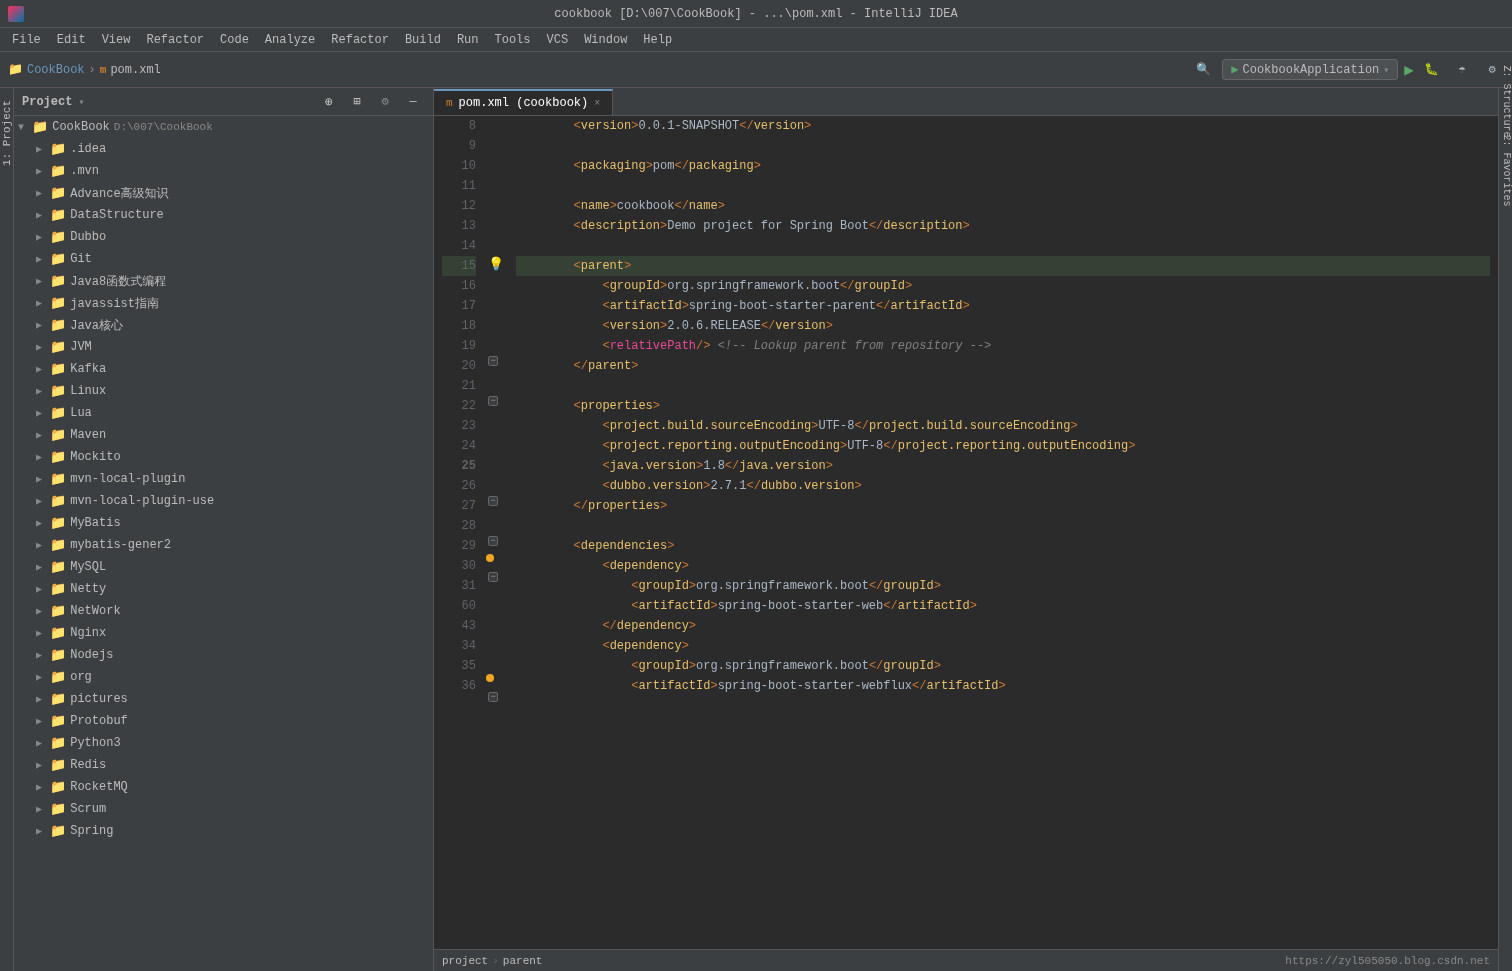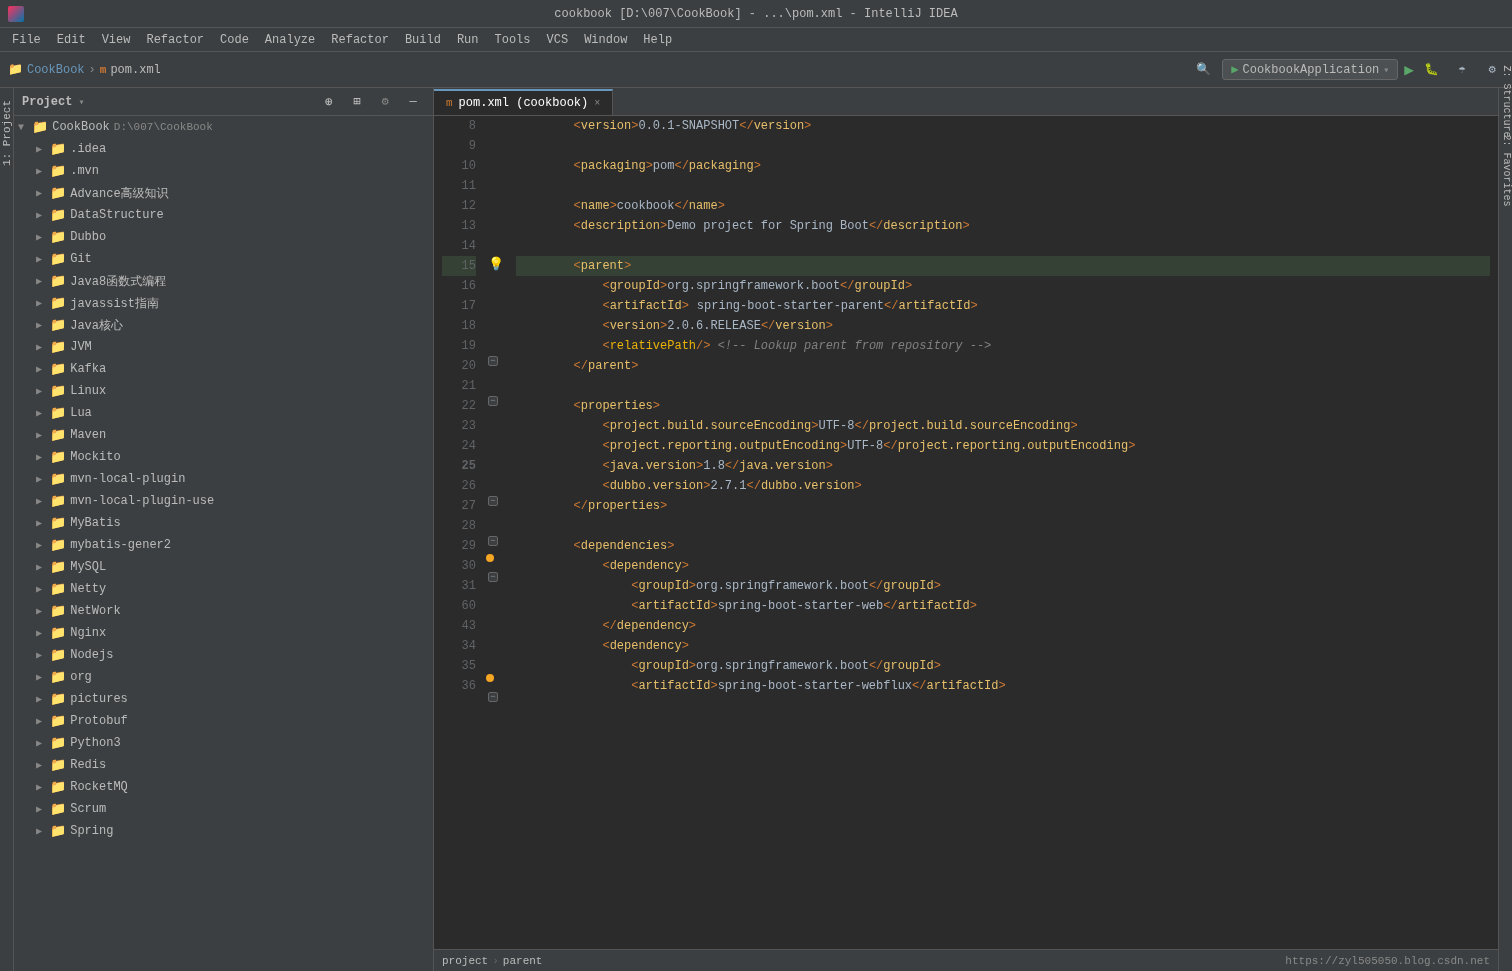--- a/index.html
+++ b/index.html
@@ -661,29 +661,29 @@
 
           <div class="code-line" style="height:20px; background:#344134;">
             <span style="color:#a9b7c6;">        </span><span style="color:#cc7832;">&lt;</span><span style="color:#e8bf6a;">parent</span><span style="color:#cc7832;">&gt;</span>
           </div>
 
           <div class="code-line" style="height:20px;">
             <span style="color:#a9b7c6;">            </span><span style="color:#cc7832;">&lt;</span><span style="color:#e8bf6a;">groupId</span><span style="color:#cc7832;">&gt;</span><span style="color:#a9b7c6;">org.springframework.boot</span><span style="color:#cc7832;">&lt;/</span><span style="color:#e8bf6a;">groupId</span><span style="color:#cc7832;">&gt;</span>
           </div>
 
           <div class="code-line" style="height:20px;">
-            <span style="color:#a9b7c6;">            </span><span style="color:#cc7832;">&lt;</span><span style="color:#e8bf6a;">artifactId</span><span style="color:#cc7832;">&gt;</span><span style="color:#a9b7c6;margin-left:8px;">spring-boot-starter-parent</span><span style="color:#cc7832;">&lt;/</span><span style="color:#e8bf6a;">artifactId</span><span style="color:#cc7832;">&gt;</span>
+            <span style="color:#a9b7c6;">            </span><span style="color:#cc7832;">&lt;</span><span style="color:#e8bf6a;">artifactId</span><span style="color:#cc7832;">&gt;</span><span style="color:#a9b7c6;">spring-boot-starter-parent</span><span style="color:#cc7832;">&lt;/</span><span style="color:#e8bf6a;">artifactId</span><span style="color:#cc7832;">&gt;</span>
           </div>
 
           <div class="code-line" style="height:20px;">
             <span style="color:#a9b7c6;">            </span><span style="color:#cc7832;">&lt;</span><span style="color:#e8bf6a;">version</span><span style="color:#cc7832;">&gt;</span><span style="color:#a9b7c6;">2.0.6.RELEASE</span><span style="color:#cc7832;">&lt;/</span><span style="color:#e8bf6a;">version</span><span style="color:#cc7832;">&gt;</span>
           </div>
 
           <div class="code-line" style="height:20px;">
-            <span style="color:#a9b7c6;">            </span><span style="color:#cc7832;">&lt;</span><span style="color:#eab308;">relativePath</span><span style="color:#cc7832;">/&gt;</span><span style="color:#808080; font-style:italic;"> &lt;!-- Lookup parent from repository --&gt;</span>
+            <span style="color:#a9b7c6;">            </span><span style="color:#cc7832;">&lt;</span><span style="color:#ec4899;">relativePath</span><span style="color:#cc7832;">/&gt;</span><span style="color:#808080; font-style:italic;"> &lt;!-- Lookup parent from repository --&gt;</span>
           </div>
 
           <div class="code-line" style="height:20px;">
             <span style="color:#a9b7c6;">        </span><span style="color:#cc7832;">&lt;/</span><span style="color:#e8bf6a;">parent</span><span style="color:#cc7832;">&gt;</span>
           </div>
 
           <div class="code-line" style="height:20px;"></div>
 
           <div class="code-line" style="height:20px;">
             <span style="color:#a9b7c6;">        </span><span style="color:#cc7832;">&lt;</span><span style="color:#e8bf6a;">properties</span><span style="color:#cc7832;">&gt;</span>

